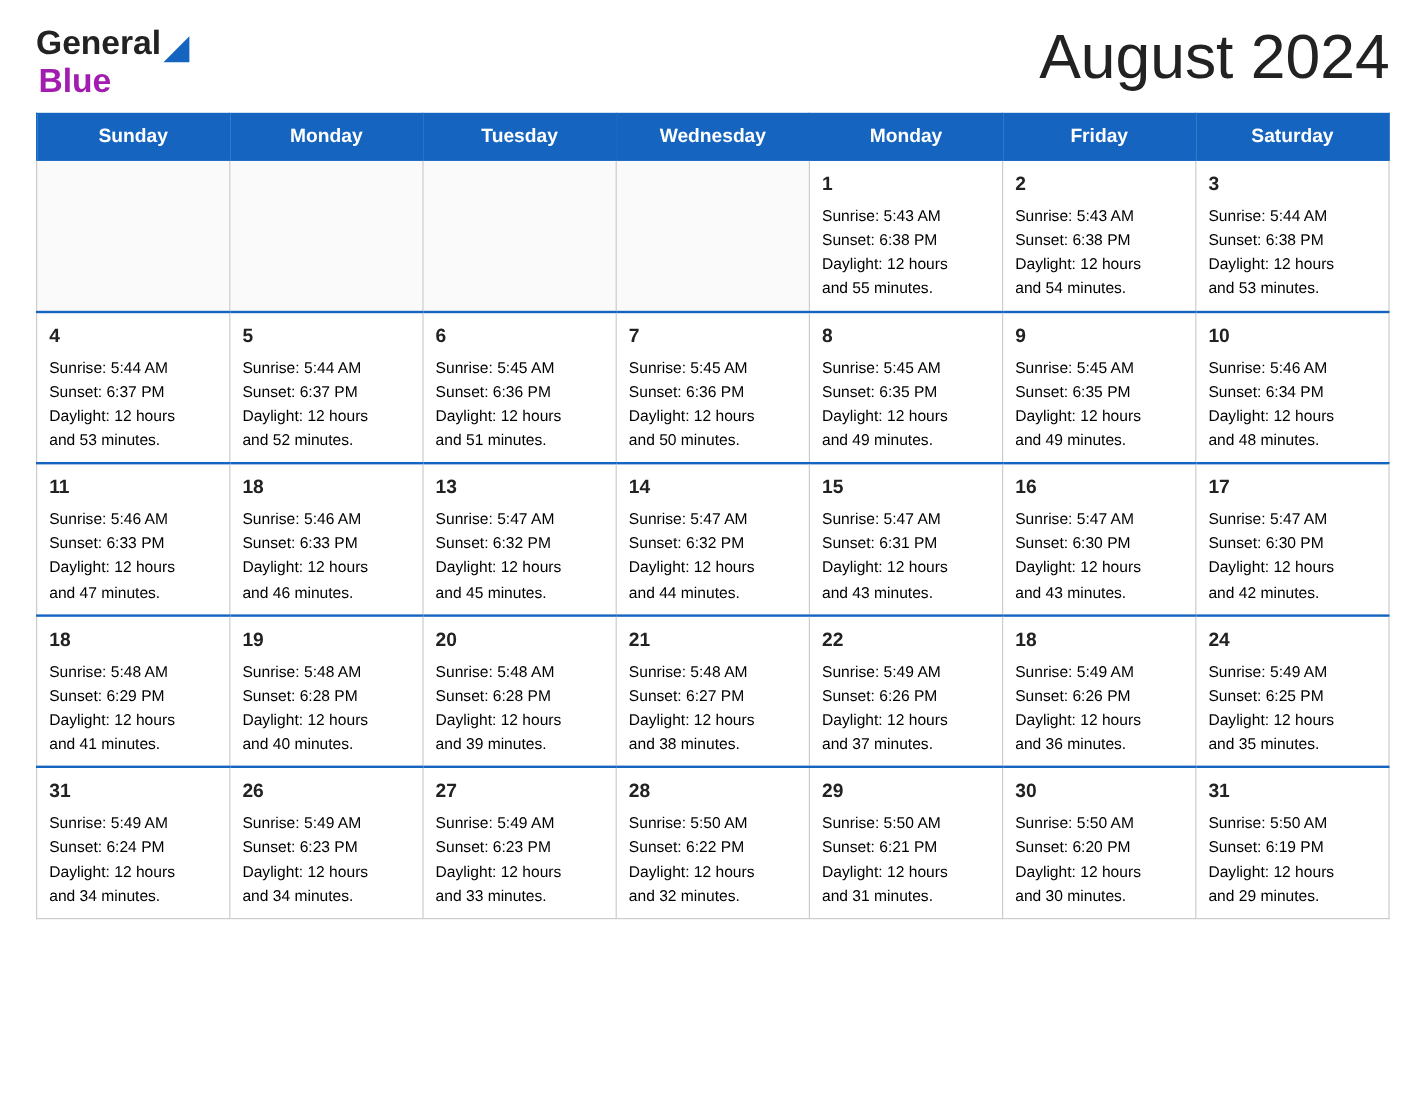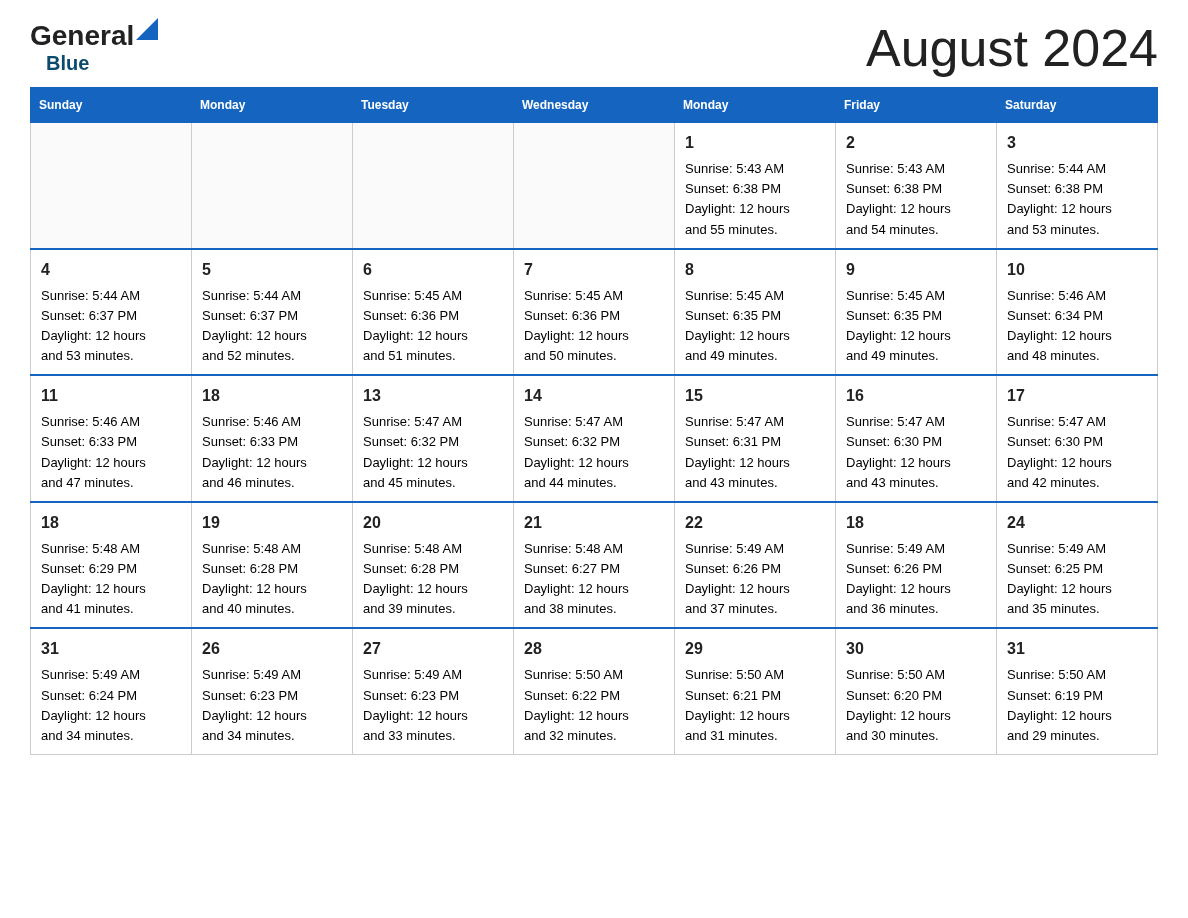--- a/index.html
+++ b/index.html
@@ -21,27 +21,27 @@
       font-size: 28px;
       font-weight: bold;
       color: #222;
     }
     .logo-wrapper {
       display: flex;
       flex-direction: column;
     }
     .logo-line1 {
       display: flex;
-      align-items: flex-start;
+      align-items: flex-end;
     }
     .logo-line2 {
-      font-size: 20px;
-      font-weight: bold;
-      color: #0c4a6e;
-      margin-left: 16px;
+      font-size: 28px;
+      font-weight: bold;
+      color: #a21caf;
+      margin-left: 2px;
     }
     .title-section {
       text-align: right;
     }
     .month-year {
       font-size: 52px;
       font-weight: normal;
       color: #222;
       line-height: 1.1;
     }
@@ -51,24 +51,24 @@
       margin-top: 4px;
     }
     .calendar {
       width: 100%;
       border-collapse: collapse;
       margin-top: 10px;
     }
     .calendar th {
       background: #1565c0;
       color: #fff;
-      font-size: 12px;
+      font-size: 16px;
       font-weight: bold;
       padding: 10px 8px;
-      text-align: left;
+      text-align: center;
       border: 1px solid #1565c0;
     }
     .calendar td {
       vertical-align: top;
       border: 1px solid #ccc;
       padding: 8px 10px;
       width: 14.28%;
       min-height: 90px;
       font-size: 13.5px;
       line-height: 1.5;

